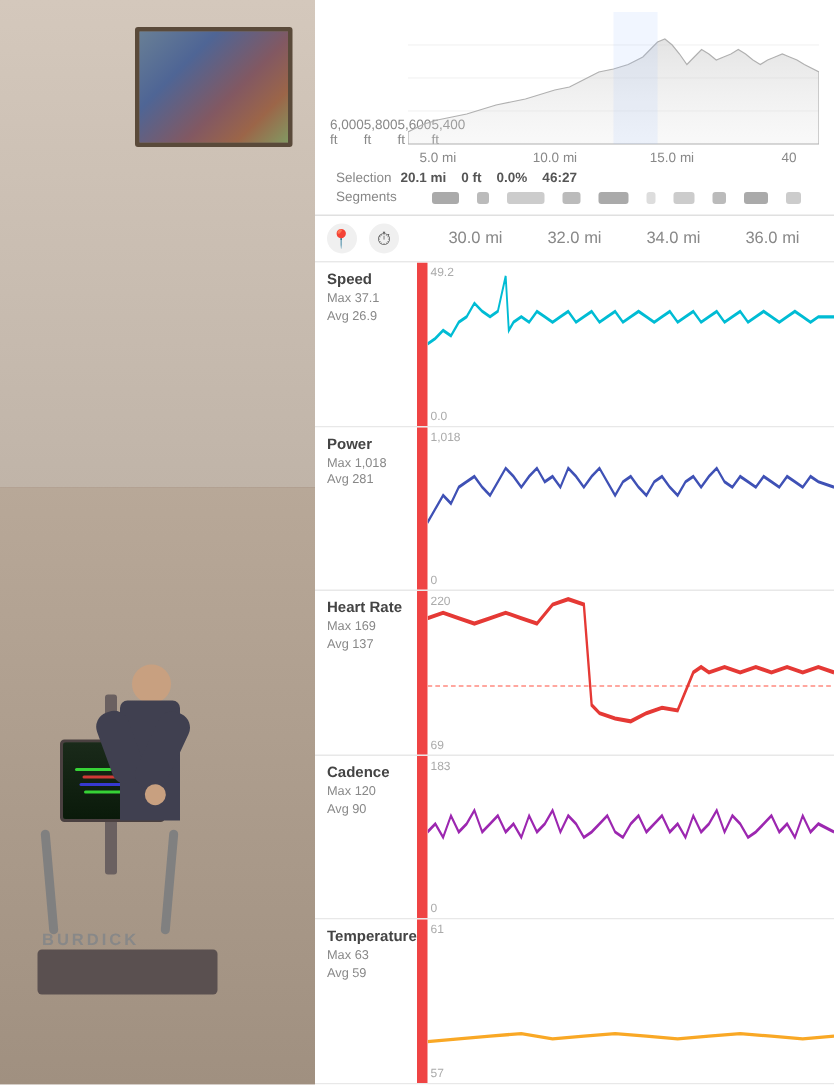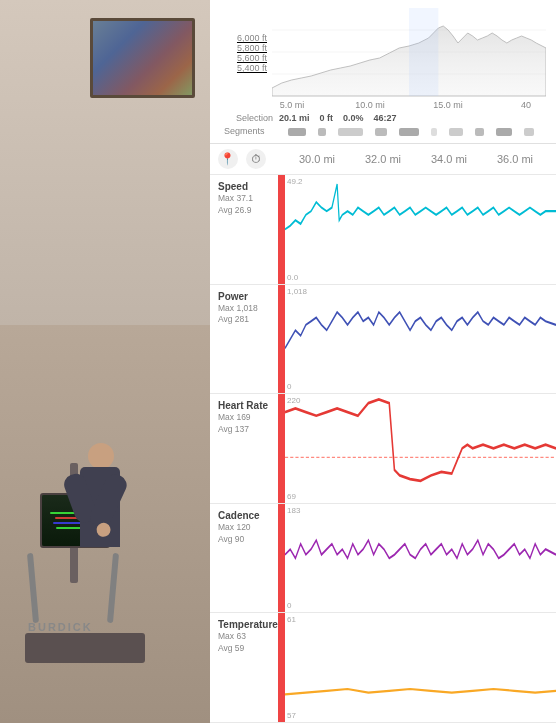--- a/index.html
+++ b/index.html
@@ -239,25 +239,24 @@
       width: 100%;
     }
 
     .elev-y-labels {
       position: absolute;
       left: 0;
       top: 0;
       bottom: 0;
       width: 52px;
       display: flex;
-      flex-direction: column;
-      justify-content: center;
+      flex-direction: row;
+      justify-content: space-between;
       align-items: flex-end;
       padding-right: 5px;
-      text-decoration: underline;
     }
 
     .elev-y-label {
       font-size: 9px;
       color: #888;
     }
 
     .elev-chart-area {
       position: absolute;
       left: 52px;
@@ -283,21 +282,20 @@
       color: #888;
       flex: 1;
       text-align: center;
     }
 
     .selection-row {
       display: flex;
       align-items: flex-end;
       margin-top: 3px;
       padding-left: 4px;
-      margin-left: 12px;
     }
 
     .selection-label {
       font-size: 9px;
       color: #888;
       margin-right: 6px;
     }
 
     .selection-values {
       display: flex;

